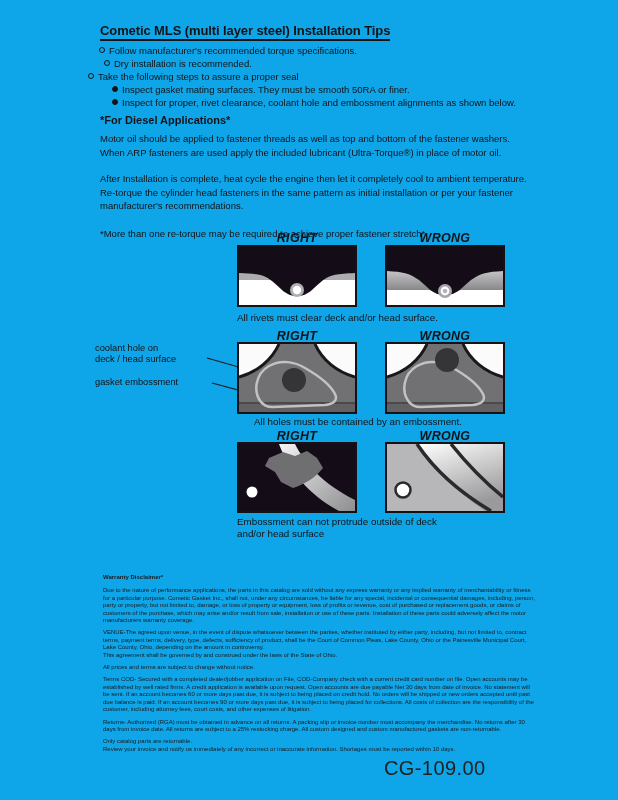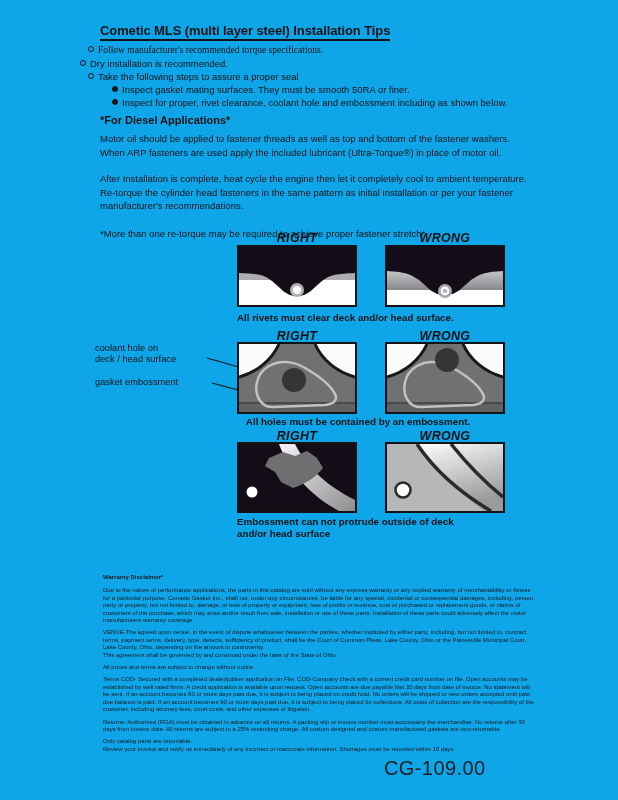--- a/index.html
+++ b/index.html
@@ -20,48 +20,48 @@
     margin-right:4px;vertical-align:1px;
   }
   .bullet-row .dot.filled{background:#131315;border-color:#131315;width:4px;height:4px;}
   .heading2{font-size:11px;font-weight:bold;white-space:nowrap;}
   .para{font-size:9.5px;line-height:13.5px;width:437px;}
   .dg-header{font-size:12.5px;font-weight:bold;text-align:center;width:120px;letter-spacing:0.3px;font-style:italic;}
   .dg-box{
     width:120px;border:2px solid #131315;background:#fff;box-sizing:border-box;overflow:hidden;
   }
   .dg-box svg{display:block;}
-  .caption{font-size:9.8px;line-height:11.5px;font-weight:bold;}
+  .caption{font-size:9.8px;line-height:11.5px;}
   .pointer-label{font-size:9.3px;line-height:11px;text-align:left;}
   .fineprint{font-size:6px;line-height:7.4px;color:#1b1b1d;width:432px;}
   .fineprint .fp-head{font-weight:bold;margin-bottom:6px;}
   .fine-para{white-space:pre-line;margin:0 0 5px 0;}
   .page-code{font-size:20px;letter-spacing:0.4px;color:#222;}
 </style>
 </head>
 <body>
 
 <div class="page">
 
   <div class="abs title" style="left:100px;top:23px;">Cometic MLS (multi layer steel) Installation Tips</div>
 
-  <div class="bullet-row" style="left:88px;top:44px;font-family:Liberation Serif, serif;">
+  <div class="bullet-row" style="left:99px;top:44px;">
     <span class="dot"></span><span>Follow manufacturer's recommended torque specifications.</span>
   </div>
-  <div class="bullet-row" style="left:80px;top:57px;">
+  <div class="bullet-row" style="left:104px;top:57px;">
     <span class="dot"></span><span>Dry installation is recommended.</span>
   </div>
   <div class="bullet-row" style="left:88px;top:70px;">
     <span class="dot"></span><span>Take the following steps to assure a proper seal</span>
   </div>
   <div class="bullet-row" style="left:112px;top:83px;">
     <span class="dot filled"></span><span>Inspect gasket mating surfaces.  They must be smooth 50RA or finer.</span>
   </div>
   <div class="bullet-row" style="left:112px;top:96px;">
-    <span class="dot filled"></span><span>Inspect for proper, rivet clearance, coolant hole and embossment including as shown below.</span>
+    <span class="dot filled"></span><span>Inspect for proper, rivet clearance, coolant hole and embossment alignments as shown below.</span>
   </div>
 
   <div class="abs heading2" style="left:100px;top:114px;">*For Diesel Applications*</div>
   <div class="abs para" style="left:100px;top:132px;">Motor oil should be applied to fastener threads as well as top and bottom of the fastener washers. When ARP fasteners are used apply the included lubricant (Ultra-Torque®) in place of motor oil.</div>
   <div class="abs para" style="left:100px;top:172px;">After Installation is complete, heat cycle the engine then let it completely cool to ambient temperature. Re-torque the cylinder head fasteners in the same pattern as initial installation or per your fastener manufacturer's recommendations.</div>
   <div class="abs body-line" style="left:100px;top:227px;">*More than one re-torque may be required to achieve proper fastener stretch*</div>
 
   <div class="abs dg-header" style="left:237px;top:231px;">RIGHT</div>
   <div class="abs dg-header" style="left:385px;top:231px;">WRONG</div>
 

